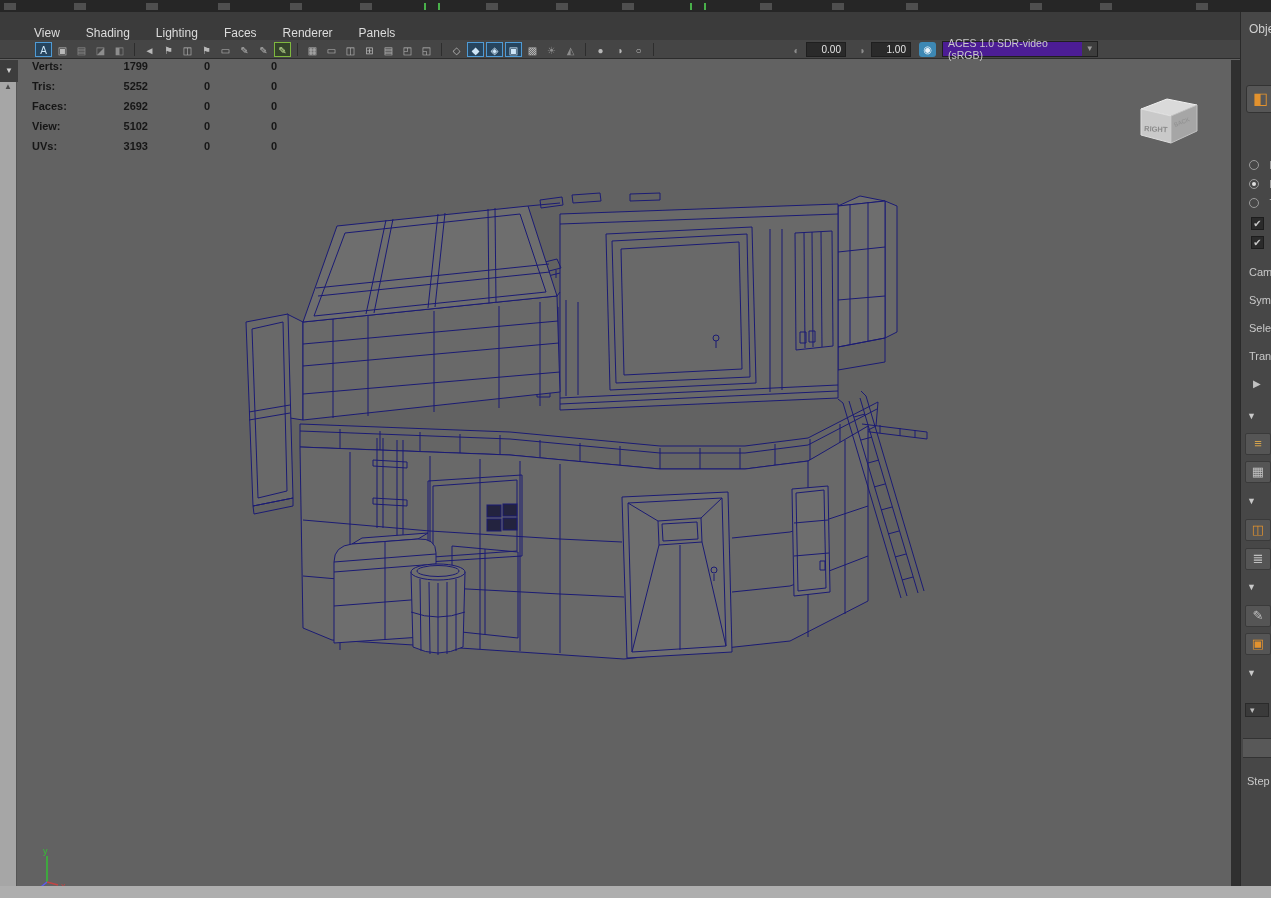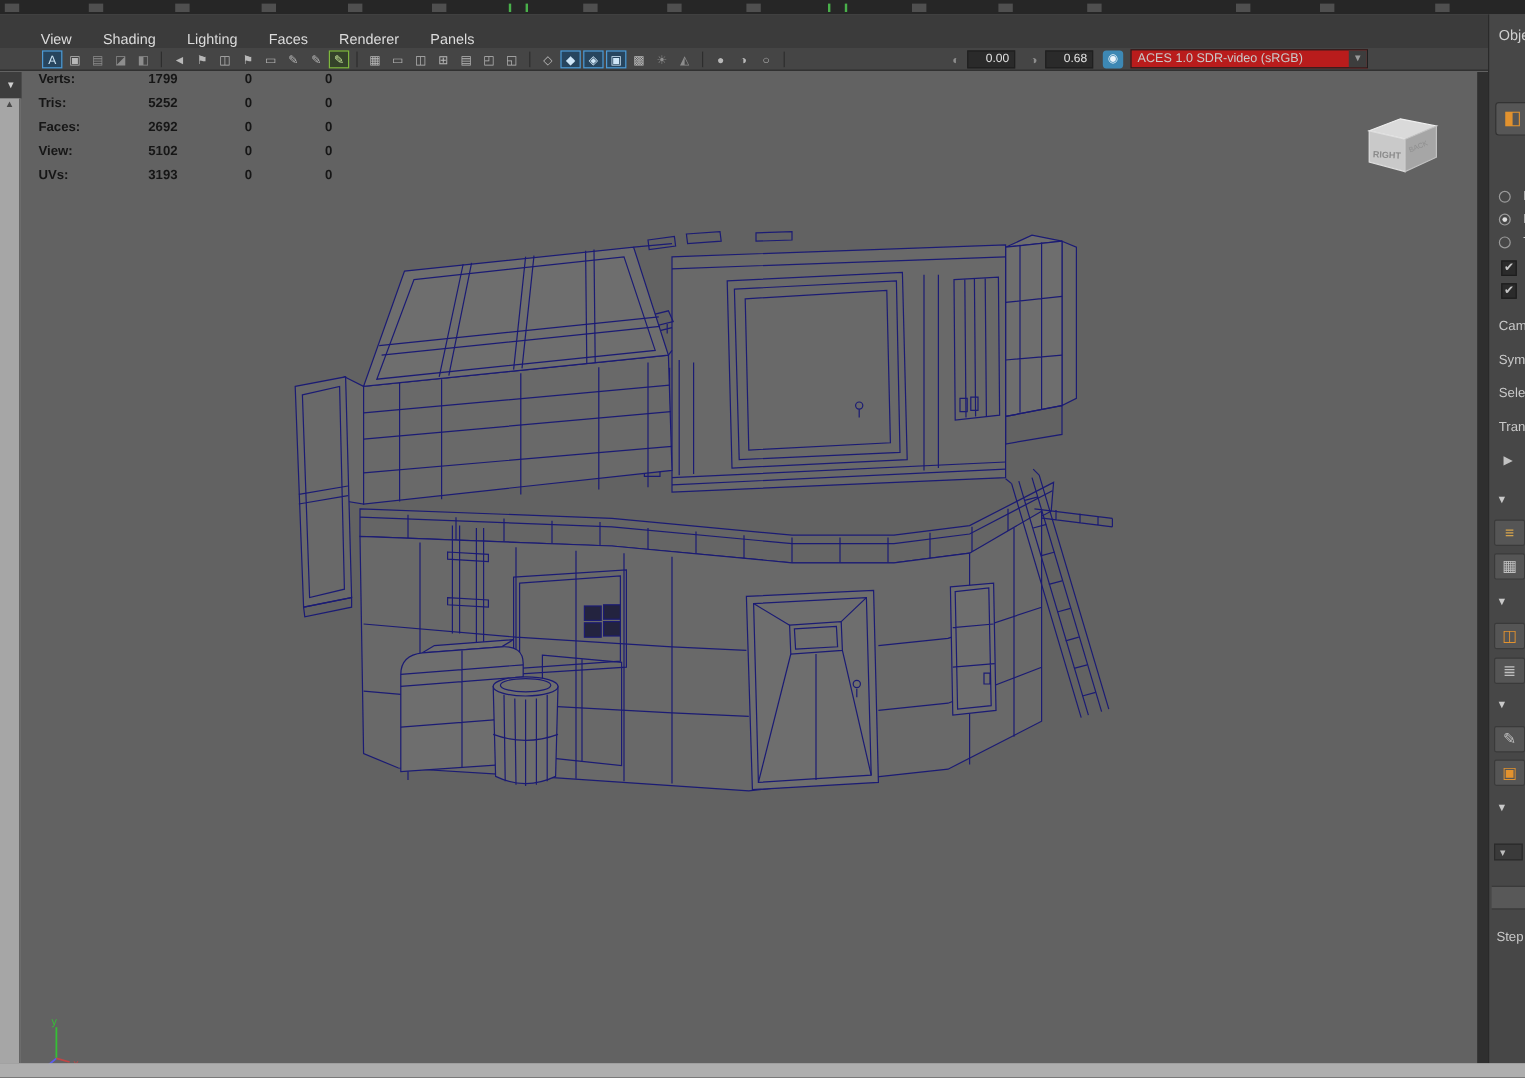--- a/index.html
+++ b/index.html
@@ -19,21 +19,21 @@
   .viewport-toolbar{position:absolute;left:0;top:40px;width:1240px;height:19px;background:#454545;display:flex;align-items:center;padding-left:34px;border-bottom:1px solid #2c2c2c}
   .tb-icons{display:flex;align-items:center}
   .tb-icon{display:inline-block;width:17px;height:15px;line-height:15px;text-align:center;font-size:10px;color:#b8b8b8;margin:0 1px;border:1px solid transparent}
   .s-dim{color:#8d8d8d}
   .s-active-blue{background:#27455e;border-color:#4f9bd5;color:#cfe6f7}
   .s-active-green{background:#34432a;border-color:#7fb83e;color:#c9e89a}
   .tb-sep{display:inline-block;width:1px;height:13px;background:#2d2d2d;margin:0 5px}
   .tb-right{display:flex;align-items:center;margin-left:128px}
   .tb-field{width:40px;height:15px;background:#2a2a2a;color:#e6e6e6;font-size:10px;line-height:13px;padding-right:4px;text-align:right;border:1px solid #1f1f1f;margin-right:6px}
   .cm-badge{display:inline-block;width:17px;height:15px;background:#3d88b4;border-radius:3px;color:#eaf4fb;font-size:10px;text-align:center;line-height:15px;margin:0 6px 0 2px}
-  .tb-dropdown{width:198px;height:16px;background:#b91c1c;border:1px solid #1f1f1f;color:#c9c9c9;font-size:10.5px;display:flex;justify-content:space-between;align-items:center;padding-left:5px}
+  .tb-dropdown{width:156px;height:16px;background:#4c1d95;border:1px solid #1f1f1f;color:#c9c9c9;font-size:10.5px;display:flex;justify-content:space-between;align-items:center;padding-left:5px}
   .tb-dropdown .dd-arrow{width:15px;height:14px;background:#3d3d3d;color:#9a9a9a;font-size:8px;text-align:center;line-height:14px}
 
   
   .left-collapse{position:absolute;left:0;top:60px;width:18px;height:22px;background:#3d3d3d;color:#cfcfcf;font-size:8px;text-align:center;line-height:22px}
   .left-scroll{position:absolute;left:0;top:82px;width:17px;height:804px;background:#a6a6a6;color:#4a4a4a;font-size:8px;text-align:center;border-right:1px solid #555}
 
   
   .hud{position:absolute;left:32px;top:60px}
   .hud-row{display:grid;grid-template-columns:50px 66px 62px 67px;height:20px;font-weight:bold;font-size:11px;color:#161616}
   .hud-row span{display:block}
@@ -140,21 +140,21 @@
       <span class="tb-sep"></span>
       <span class="tb-icon s-normal">●</span>
       <span class="tb-icon s-normal">◑</span>
       <span class="tb-icon s-normal">○</span>
       <span class="tb-sep"></span>
     </div>
   <div class="tb-right">
     <span class="tb-icon s-dim">◐</span>
     <span class="tb-field">0.00</span>
     <span class="tb-icon s-dim">◑</span>
-    <span class="tb-field">0.68</span>
+    <span class="tb-field">1.00</span>
     <span class="cm-badge">◉</span>
     <span class="tb-dropdown">
       <span>ACES 1.0 SDR-video (sRGB)</span>
       <span class="dd-arrow">▼</span>
     </span>
   </div>
 </div>
 
 <div class="left-collapse">▼</div>
 <div class="left-scroll"><span>▲</span></div>

